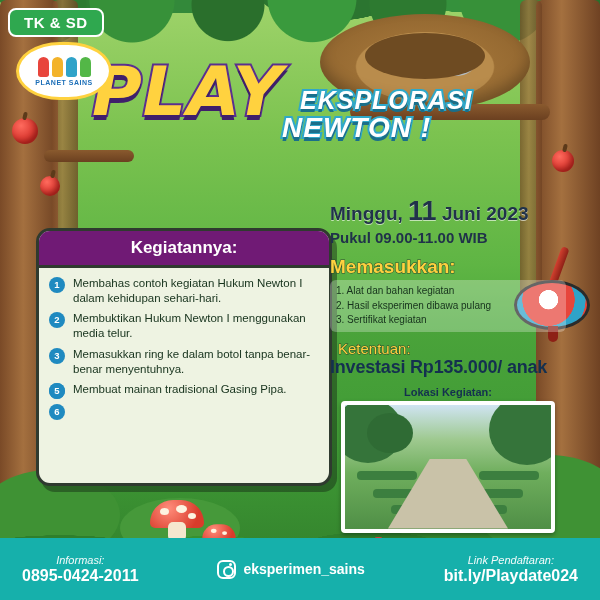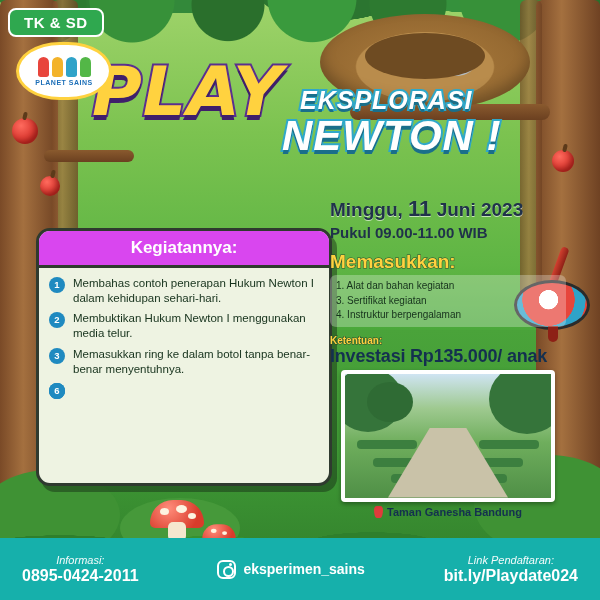--- a/index.html
+++ b/index.html
@@ -138,63 +138,63 @@
     margin-left:22px; line-height:.95;
   }
   .t-eks{
     position:absolute; left:208px; top:26px;
     font-size:25px; font-weight:bold; font-style:italic; color:#fff;
     -webkit-text-stroke:4px #2fa8c9; paint-order: stroke fill;
     text-shadow:0 3px 0 #1a6f8a; letter-spacing:1px;
   }
   .t-newton{
     position:absolute; left:190px; top:52px;
-    font-size:42px; font-weight:bold; font-style:italic; color:#fff;
+    font-size:28px; font-weight:bold; font-style:italic; color:#fff;
     -webkit-text-stroke:4px #2fa8c9; paint-order: stroke fill;
     text-shadow:0 4px 0 #1a6f8a; letter-spacing:1px;
   }
 
   
   .panel {
     position:absolute; left:36px; top:228px; width:296px; height:258px; z-index:20;
     background:#eef3e2; border:3px solid #2f3a2f; border-radius:14px;
     box-shadow:5px 6px 0 rgba(20,40,20,.45);
     overflow:hidden;
   }
   .panel-head{
-    background:#d946ef; color:#fff; font-size:17px; font-weight:bold;
+    background:#701a75; color:#fff; font-size:17px; font-weight:bold;
     text-align:center; padding:7px 0; border-bottom:3px solid #2f3a2f;
   }
   .panel ol{ list-style:none; padding:8px 10px 0 10px; }
   .panel li{
     position:relative; padding-left:24px; margin-bottom:6px;
     font-size:11.5px; color:#16321c; line-height:1.28;
   }
   .panel li .num{
     position:absolute; left:0; top:1px; width:16px; height:16px; border-radius:50%;
     background:#1f8ac0; color:#fff; font-size:9.5px; font-weight:bold;
     display:flex; align-items:center; justify-content:center;
   }
 
   
   .right{ position:absolute; left:330px; top:196px; width:236px; z-index:20;}
   .date-line{
     color:#20324a; font-size:19px; font-weight:bold;
     text-shadow:0 1px 0 rgba(255,255,255,.6);
   }
-  .date-line .big{ font-size:22px; }
+  .date-line .big{ font-size:27px; }
   .time-line{ color:#20324a; font-size:15px; font-weight:bold; margin-top:2px;}
   .fas-title{ color:#ffd23f; font-size:19px; font-weight:bold; margin-top:10px;
     -webkit-text-stroke:1px #2c4a2c; paint-order:stroke fill; }
   .fas-box{
     background:rgba(255,255,255,.28); border-radius:6px; padding:4px 6px; margin-top:2px;
   }
   .fas-box div{ font-size:10px; color:#16321c; line-height:1.45;}
-  .ket{ color:#ffd23f; font-size:10px; font-weight:bold; margin-top:8px;
-    -webkit-text-stroke:1px #2c4a2c; paint-order:stroke fill;}
+  .ket{ color:#ffd23f; font-size:15px; font-weight:normal; margin-top:8px;
+    -webkit-text-stroke:1px #2c4a2c; paint-order:stroke fill;padding-left:8px;}
   .invest{ color:#14304f; font-size:18px; font-weight:bold; letter-spacing:-.2px;}
 
   .lokasi-lbl{
     text-align:center; font-size:11px; font-weight:bold; color:#14304f; margin-top:8px;
   }
   .photo{
     width:214px; height:132px; margin:3px auto 0; border:4px solid #fff; border-radius:4px;
     background:linear-gradient(180deg,#cfe4f2 0%,#9ec98f 28%,#6fae5d 55%,#4f8f46 100%);
     position:relative; overflow:hidden;
     box-shadow:0 2px 4px rgba(0,0,0,.35);
@@ -314,60 +314,62 @@
     <div class="t-play">PLAY</div>
     <div class="t-eks">EKSPLORASI</div>
     <div class="t-newton">NEWTON !</div>
   </div>
 
   <div class="panel">
     <div class="panel-head">Kegiatannya:</div>
     <ol>
       <li>
         <span class="num">1</span>
-        <span>Membahas contoh penerapan Hukum Newton I dalam kehidupan sehari-hari.</span>
+        <span>Membahas contoh kegiatan Hukum Newton I dalam kehidupan sehari-hari.</span>
       </li>
       <li>
         <span class="num">2</span>
         <span>Membuktikan Hukum Newton I menggunakan media telur.</span>
       </li>
       <li>
         <span class="num">3</span>
         <span>Memasukkan ring ke dalam botol tanpa benar-benar menyentuhnya.</span>
       </li>
       <li>
         <span class="num">4</span>
       </li>
       <li>
         <span class="num">5</span>
+        <span>Membuat mainan tradisional Gasing Pipa.</span>
       </li>
       <li>
         <span class="num">6</span>
       </li>
     </ol>
   </div>
 
   <div class="right">
     <div class="date-line">
       <span>Minggu,</span>
       <span class="big">11</span>
       <span>Juni 2023</span>
     </div>
     <div class="time-line">Pukul 09.00-11.00 WIB</div>
 
     <div class="fas-title">Memasukkan:</div>
     <div class="fas-box">
       <div>1. Alat dan bahan kegiatan</div>
+      <div>2. Hasil eksperimen dibawa pulang</div>
       <div>3. Sertifikat kegiatan</div>
-      <div>4. Instruktur berpengalaman</div>
     </div>
 
     <div class="ket">Ketentuan:</div>
     <div class="invest">Investasi Rp135.000/ anak</div>
 
+    <div class="lokasi-lbl">Lokasi Kegiatan:</div>
     <div class="photo">
       <div class="treeL" style="left:-12px; top:-6px; width:70px; height:64px;"></div>
       <div class="treeR" style="right:-14px; top:-10px; width:76px; height:70px;"></div>
       <div class="treeL" style="left:22px; top:8px; width:46px; height:40px; background:#2f6b34;"></div>
       <div class="hedge" style="left:12px; top:66px; width:60px; height:9px;"></div>
       <div class="hedge" style="right:12px; top:66px; width:60px; height:9px;"></div>
       <div class="hedge" style="left:28px; top:84px; width:150px; height:9px;"></div>
       <div class="hedge" style="left:46px; top:100px; width:116px; height:9px;"></div>
       <div class="flower" style="left:92px; top:72px;"></div>
       <div class="path"></div>

